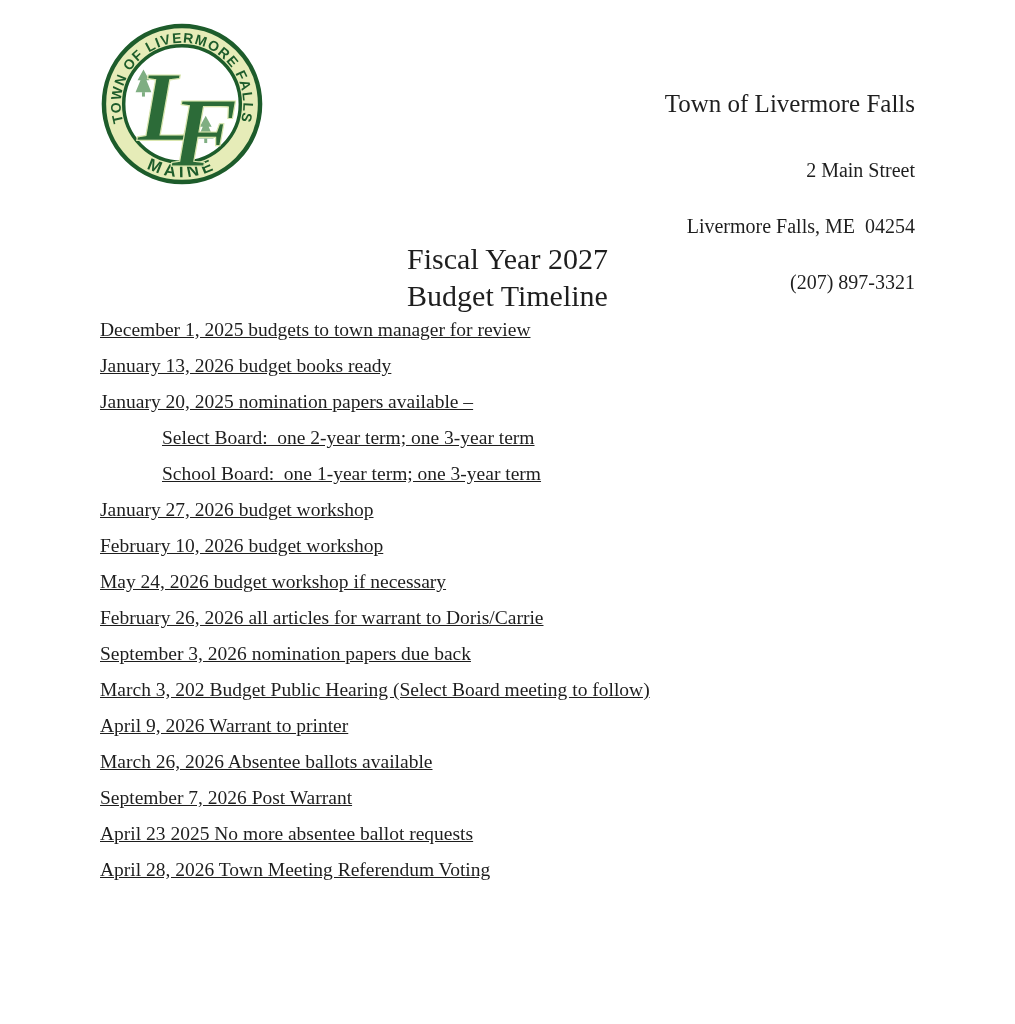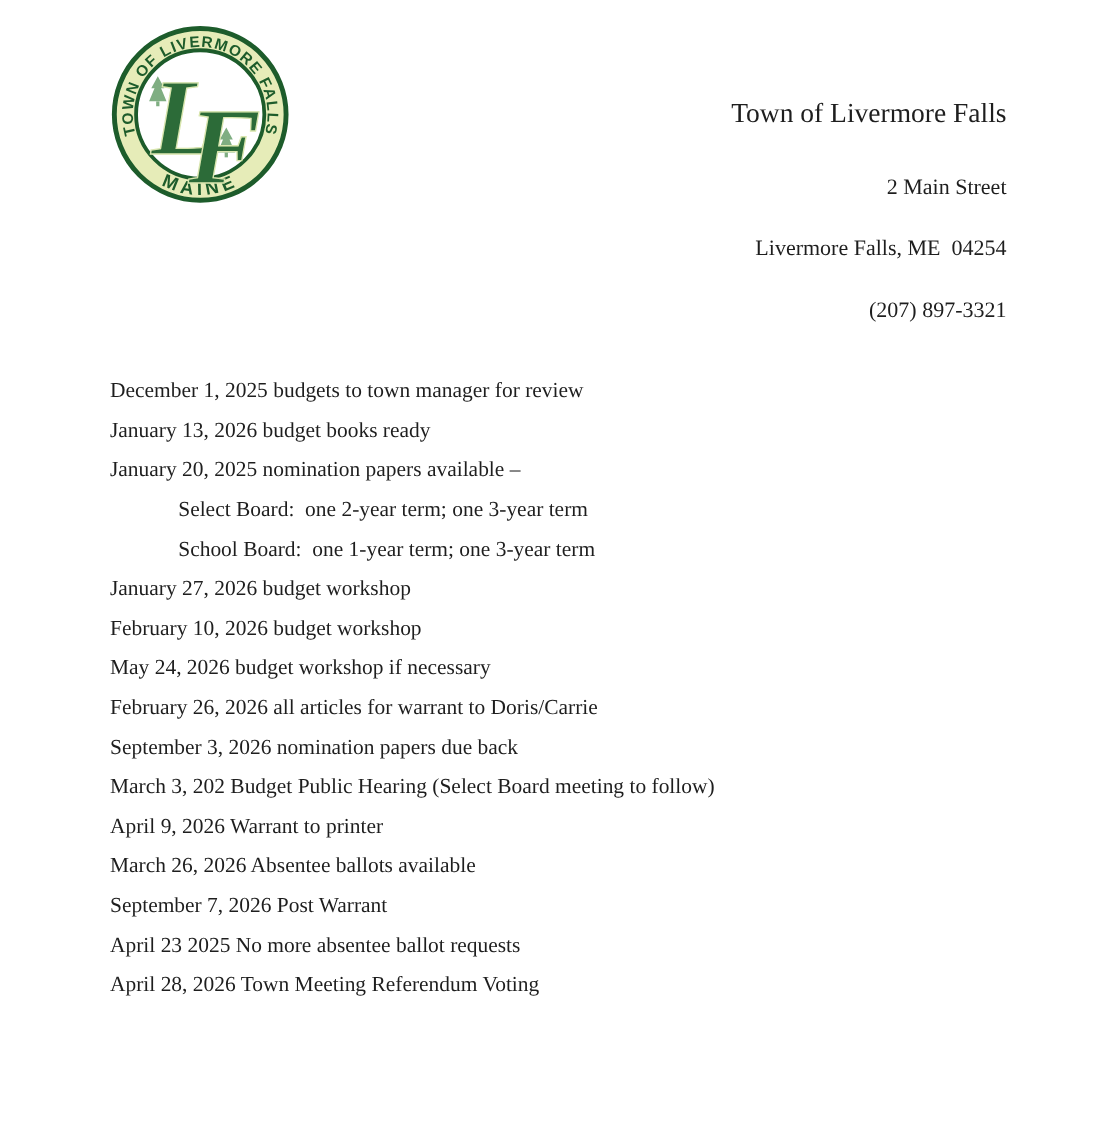--- a/index.html
+++ b/index.html
@@ -37,21 +37,21 @@
   .letterhead .org-name { font-size: 25px; line-height: 30px; margin-bottom: 5px; }
   .letterhead .addr-line { font-size: 20px; line-height: 20px; }
 
   
   .doc-title {
     position: absolute; top: 240px; left: 0; width: 1015px;
     text-align: center; font-size: 30px; line-height: 37px;
   }
 
   
-  .timeline { position: absolute; top: 338px; left: 100px; width: 860px; }
+  .timeline { position: absolute; top: 312px; left: 100px; width: 860px; text-decoration: underline; }
   .timeline-item {
     font-size: 19.5px; height: 36px; line-height: 36px;
     white-space: pre;
   }
   .timeline-item.indented { padding-left: 62px; }
 </style>
 </head>
 <body>
 
 <div class="page">
@@ -86,20 +86,24 @@
     </svg>
   </div>
 
   <div class="letterhead">
     <div class="org-name">Town of Livermore Falls</div>
     <div class="addr-line">2 Main Street</div>
     <div class="addr-line">Livermore Falls, ME  04254</div>
     <div class="addr-line">(207) 897-3321</div>
   </div>
 
+  <div class="doc-title">
+    <div>Fiscal Year 2027</div>
+    <div>Budget Timeline</div>
+  </div>
 
   <div class="timeline">
       <div class="timeline-item"><span>December 1, 2025 budgets to town manager for review</span></div>
       <div class="timeline-item"><span>January 13, 2026 budget books ready</span></div>
       <div class="timeline-item"><span>January 20, 2025 nomination papers available –</span></div>
       <div class="timeline-item indented"><span>Select Board:  one 2-year term; one 3-year term</span></div>
       <div class="timeline-item indented"><span>School Board:  one 1-year term; one 3-year term</span></div>
       <div class="timeline-item"><span>January 27, 2026 budget workshop</span></div>
       <div class="timeline-item"><span>February 10, 2026 budget workshop</span></div>
       <div class="timeline-item"><span>May 24, 2026 budget workshop if necessary</span></div>

